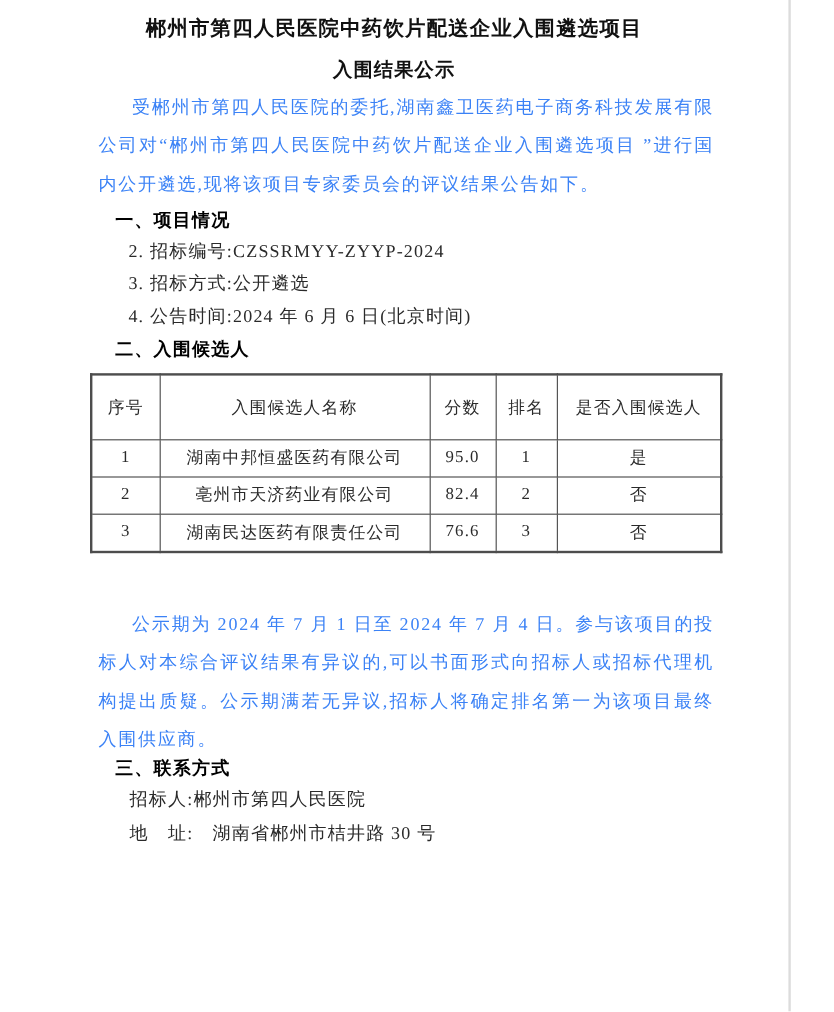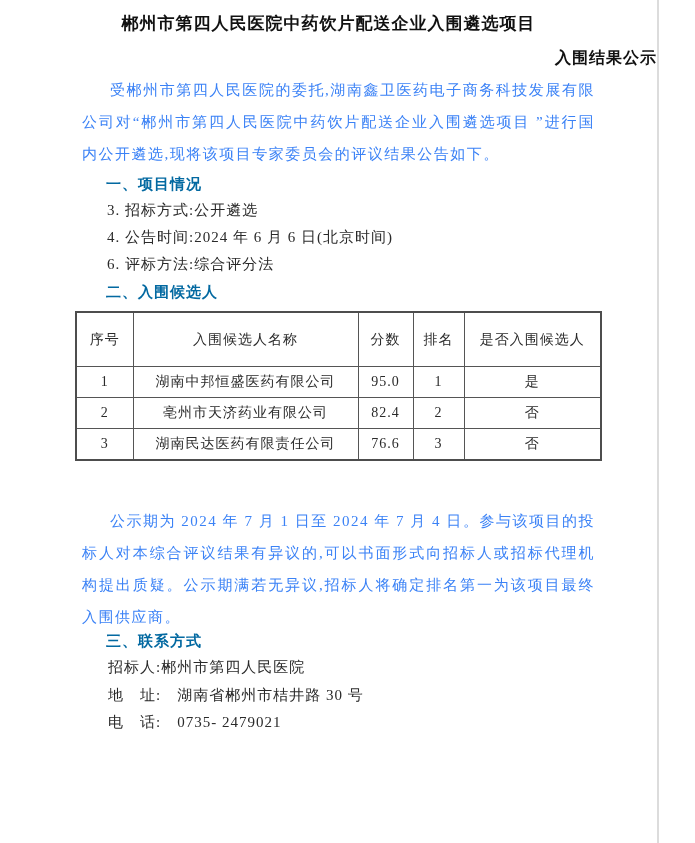--- a/index.html
+++ b/index.html
@@ -15,40 +15,40 @@
   }
   .doc-title {
     margin:0; padding-top:12px;
     text-align:center;
     font-family:"Liberation Sans", sans-serif;
     font-size:17px; font-weight:bold;
     letter-spacing:1px; color:#111;
   }
   .doc-subtitle {
     margin:13px 0 0 0;
-    text-align:right;
+    text-align:center;
     font-family:"Liberation Sans", sans-serif;
     font-size:16px; font-weight:bold;
     letter-spacing:1px; color:#111;
   }
   .content { padding:0 62px 0 82px; }
   .para {
     margin:5px 0 0 0;
     font-size:15px; line-height:32px;
     letter-spacing:1.5px;
     text-align:justify;
     text-indent:28px;
     color:#3b82f6;
   }
   .section-heading {
-    margin:0 0 0 24px;
+    margin:0 0 0 14px;
     font-family:"Liberation Sans", sans-serif;
     font-size:15px; font-weight:bold;
     line-height:27px; letter-spacing:1px;
-    color:#0369a1;
+    color:#000000;
   }
   .item-list { margin:0 0 0 25px; }
   .item {
     font-size:15px; line-height:27px;
     letter-spacing:1px; color:#2a2a2a;
     white-space:nowrap;
   }
   .contact-list { margin:0 0 0 26px; }
   .contact-line {
     font-size:15px; line-height:27.5px;
@@ -81,23 +81,23 @@
 
 <div class="page">
   <h1 class="doc-title">郴州市第四人民医院中药饮片配送企业入围遴选项目</h1>
   <h2 class="doc-subtitle">入围结果公示</h2>
 
   <div class="content">
     <p class="para">受郴州市第四人民医院的委托,湖南鑫卫医药电子商务科技发展有限公司对“郴州市第四人民医院中药饮片配送企业入围遴选项目 ”进行国内公开遴选,现将该项目专家委员会的评议结果公告如下。</p>
 
     <div class="section-heading">一、项目情况</div>
     <div class="item-list">
+      <div class="item">2. 招标编号:CZSSRMYY-ZYYP-2024</div>
       <div class="item">3. 招标方式:公开遴选</div>
       <div class="item">4. 公告时间:2024 年 6 月 6 日(北京时间)</div>
-      <div class="item">6. 评标方法:综合评分法</div>
     </div>
 
     <div class="section-heading">二、入围候选人</div>
 
     <table class="candidates-table">
       <colgroup>
         <col style="width:57px">
           <col style="width:225px">
           <col style="width:55px">
           <col style="width:51px">
@@ -136,16 +136,15 @@
         </tr>
       </tbody>
     </table>
 
     <p class="para notice">公示期为 2024 年 7 月 1 日至 2024 年 7 月 4 日。参与该项目的投标人对本综合评议结果有异议的,可以书面形式向招标人或招标代理机构提出质疑。公示期满若无异议,招标人将确定排名第一为该项目最终入围供应商。</p>
 
     <div class="section-heading h3gap">三、联系方式</div>
     <div class="contact-list">
       <div class="contact-line">招标人:郴州市第四人民医院</div>
       <div class="contact-line">地　址:　湖南省郴州市桔井路 30 号</div>
-      <div class="contact-line">电　话:　0735- 2479021</div>
     </div>
   </div>
 </div>
 
 </body></html>

